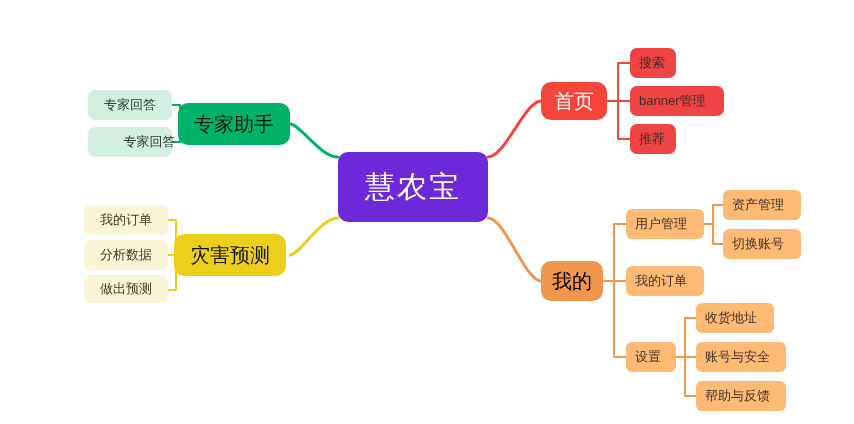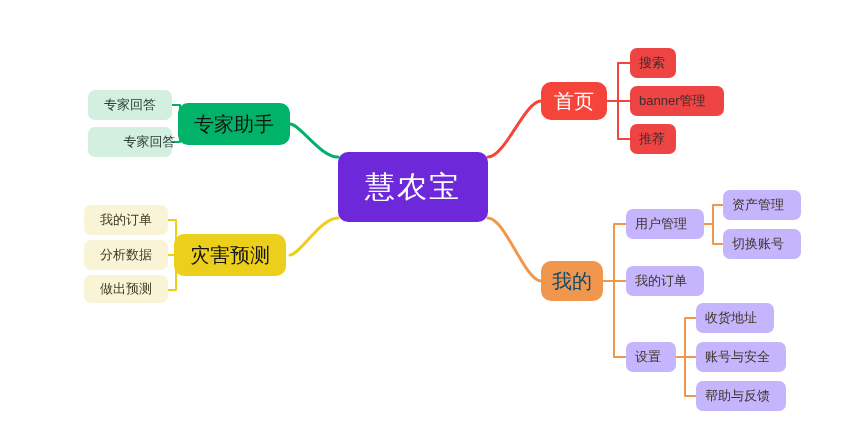--- a/index.html
+++ b/index.html
@@ -43,33 +43,33 @@
   }
 
   
   .branch {
     border-radius: 10px;
     font-size: 20px;
   }
   .branch.green  { background: #00b368; color: #141414; }
   .branch.yellow { background: #eccf1a; color: #141414; }
   .branch.red    { background: #f5443a; color: #ffffff; }
-  .branch.orange { background: #f0974d; color: #0c4a6e; }
+  .branch.orange { background: #f0974d; color: #000000; }
 
   
   .leaf {
     border-radius: 7px;
     font-size: 13px;
     padding: 0 9px;
     justify-content: flex-start;
   }
   .leaf.green  { background: #d2efe0; color: #2e3d36; }
   .leaf.yellow { background: #faf4d6; color: #3d3a25; }
   .leaf.red    { background: #ef4444; color: #412b2b; }
-  .leaf.orange { background: #c4b5fd; color: #41332a; }
+  .leaf.orange { background: #fdba74; color: #41332a; border-radius: 6px; }
   .leaf.center-text { justify-content: center; }
 </style>
 </head>
 <body>
 
 <div id="canvas">
 
   <svg class="links" viewBox="0 0 854 424" xmlns="http://www.w3.org/2000/svg">
 
     <path d="M 338 157 C 320 157 300 124 290 124" fill="none" stroke="#00b368" stroke-width="3" stroke-linecap="round"></path>

